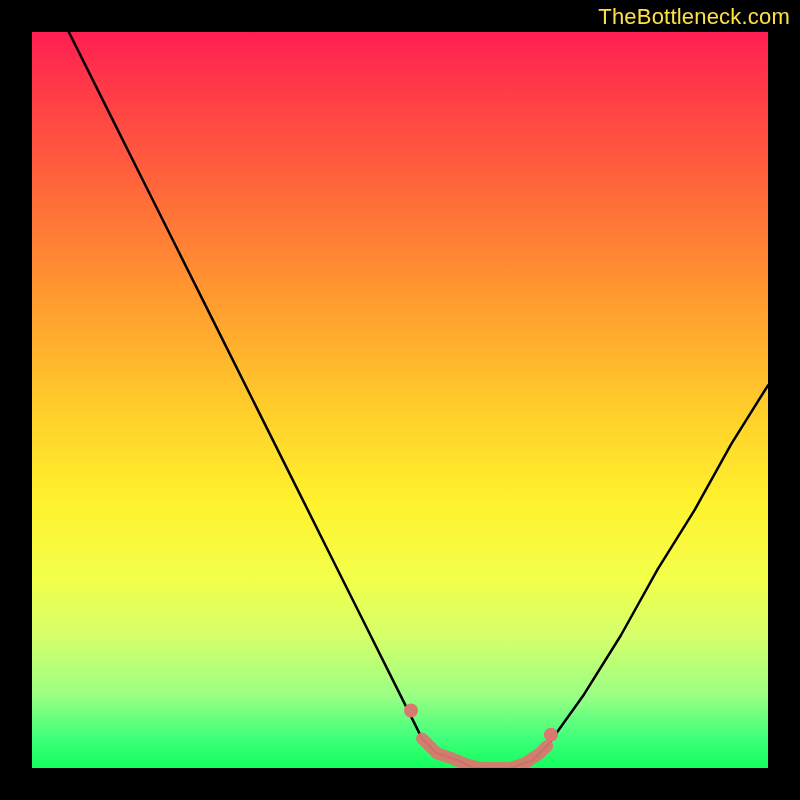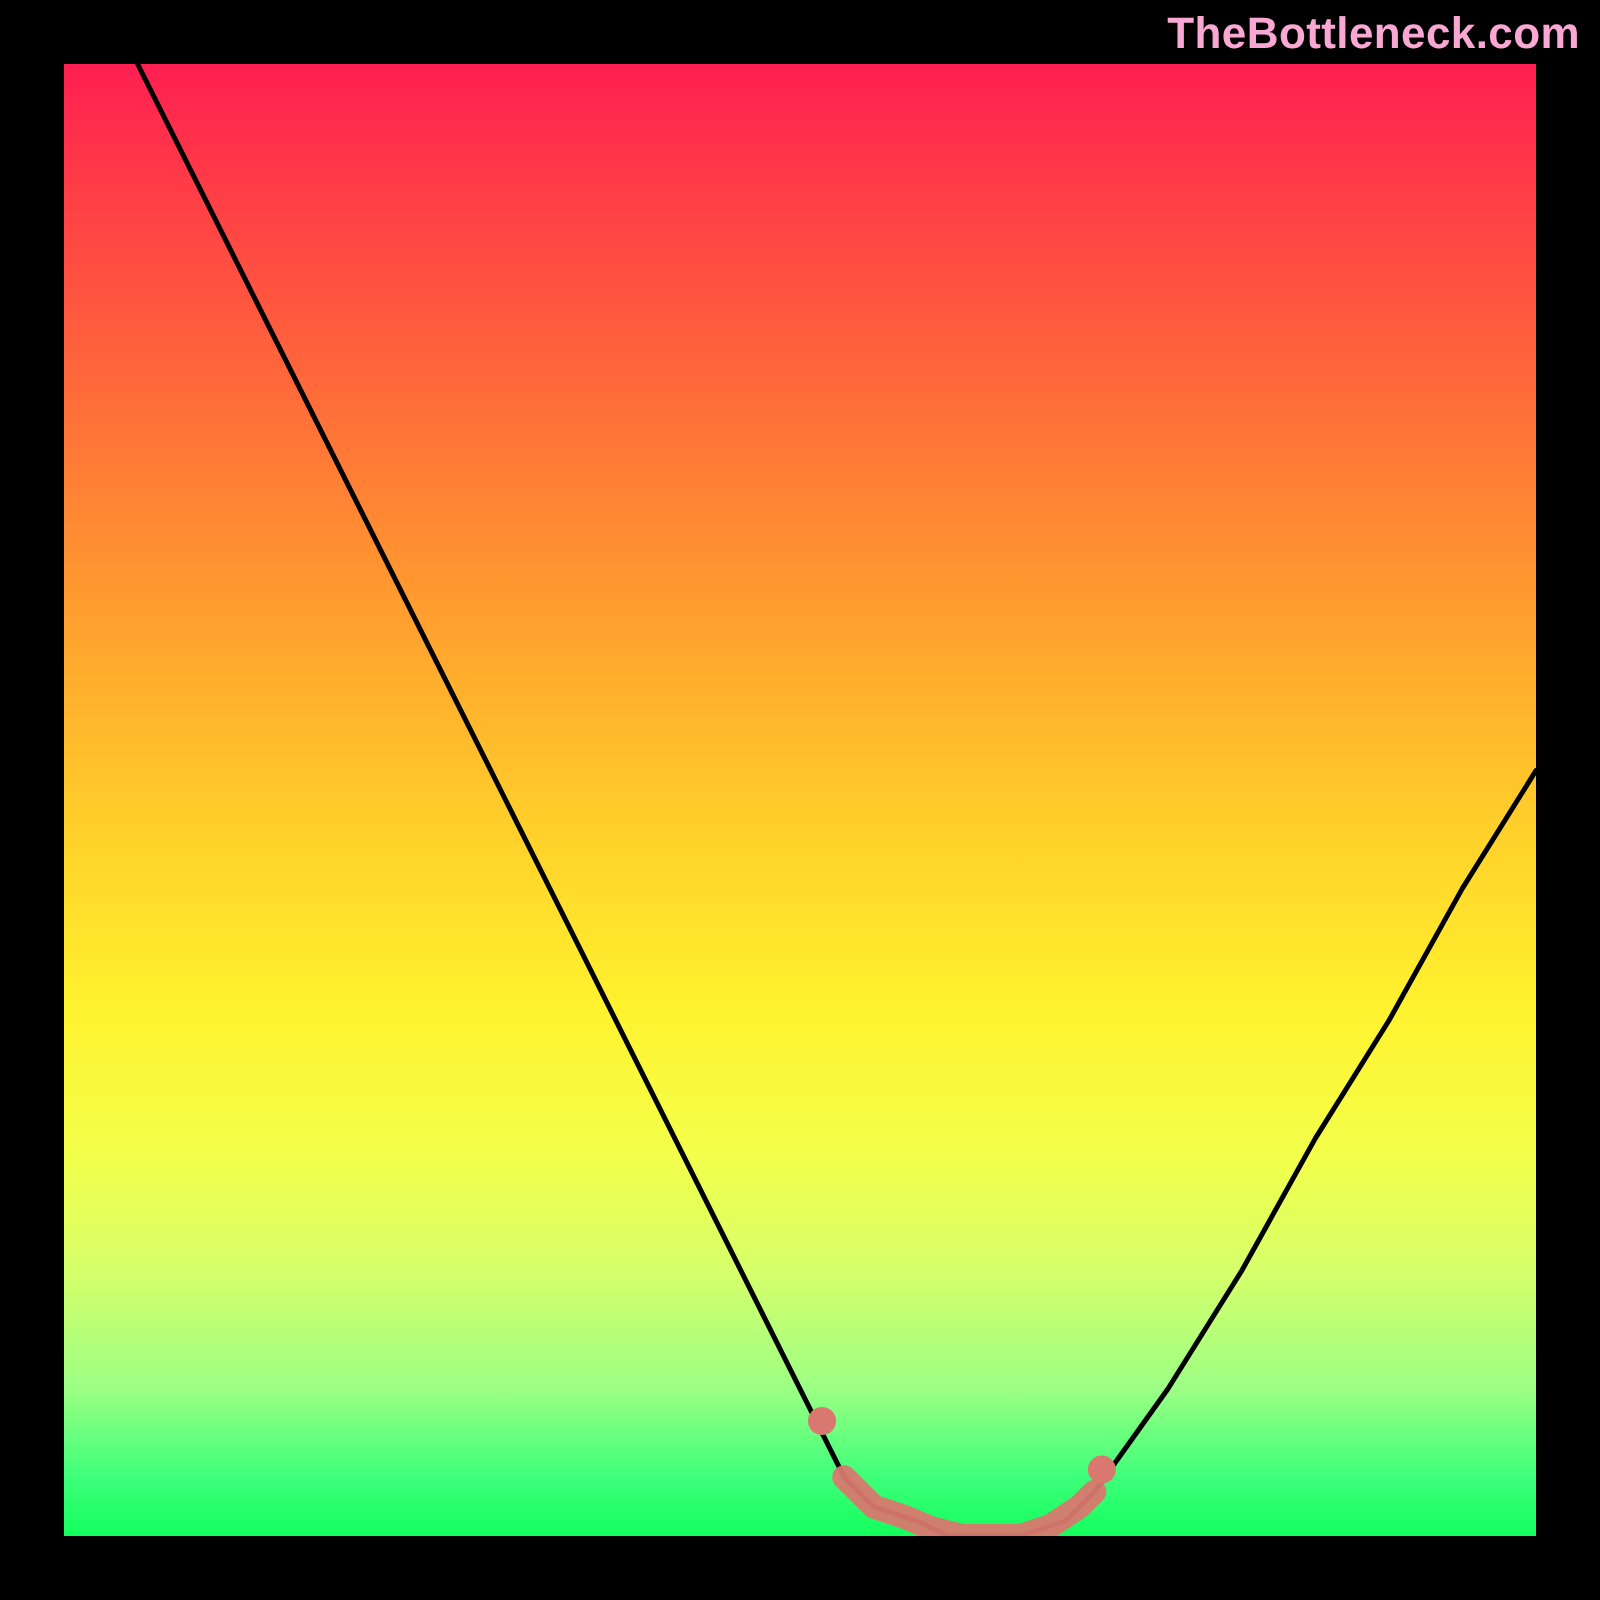--- a/index.html
+++ b/index.html
@@ -14,23 +14,23 @@
   .frame {
     position: relative;
     width: 800px;
     height: 800px;
     background: #000;
   }
   .watermark {
     position: absolute;
     top: 4px;
     right: 10px;
-    color: #f9a8d4;
+    color: #fde047;
     font-size: 22px;
-    font-weight: bold;
+    font-weight: normal;
     letter-spacing: 0.2px;
     user-select: none;
   }
   .plot-area {
     position: absolute;
     left: 32px;
     top: 32px;
     width: 736px;
     height: 736px;
     background: linear-gradient(

